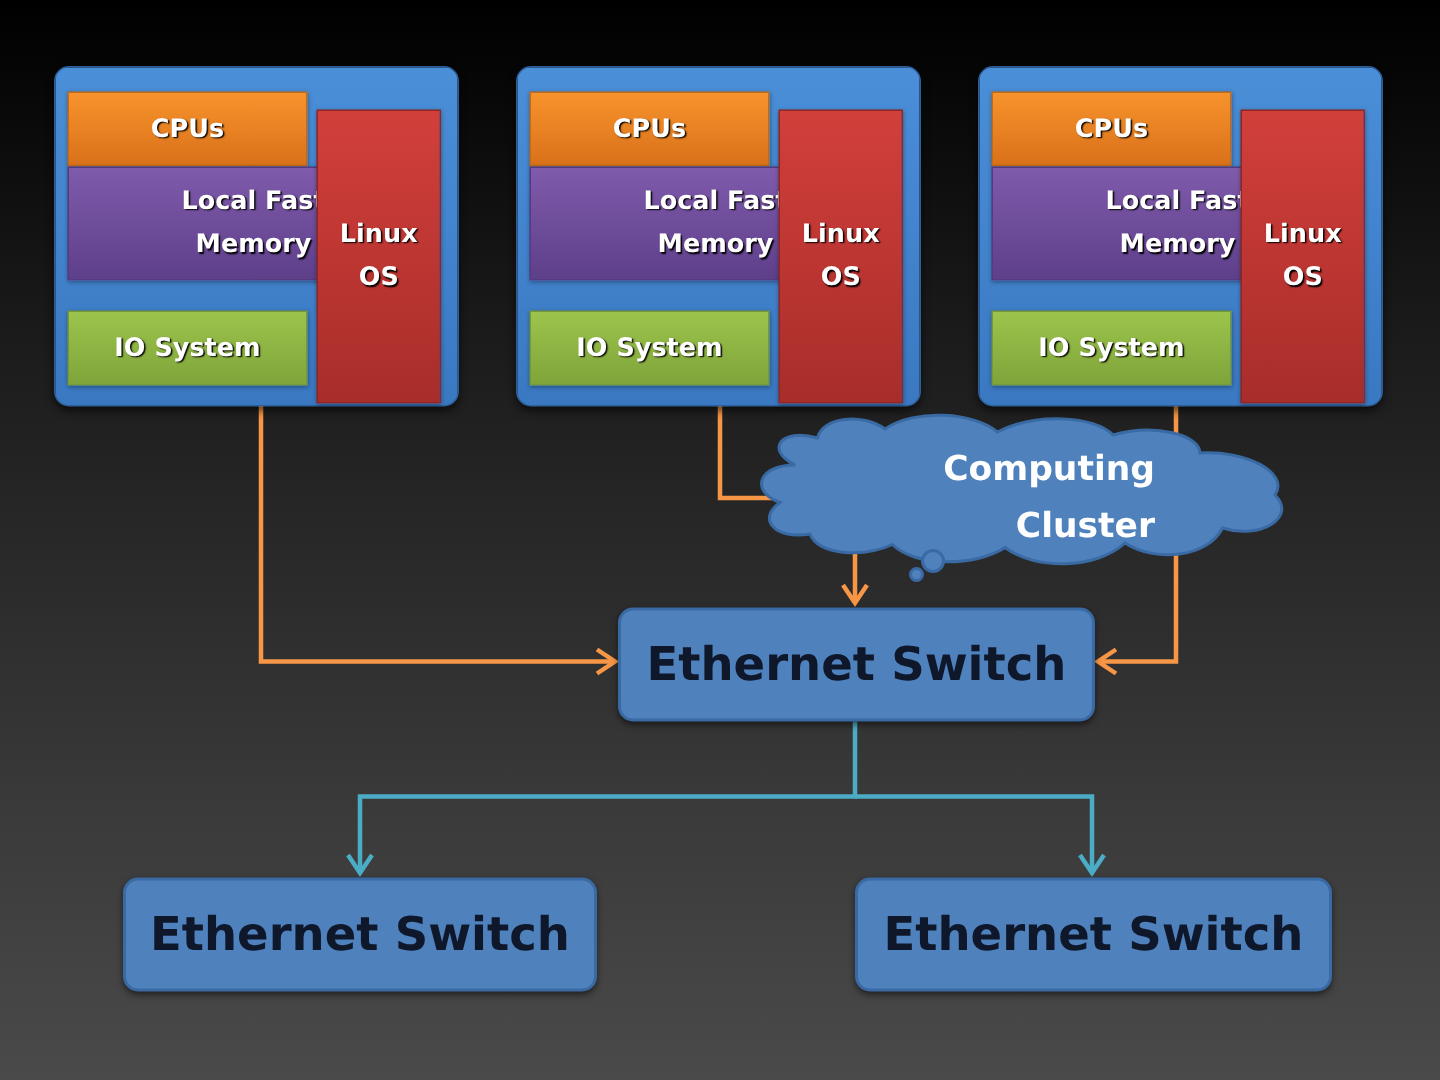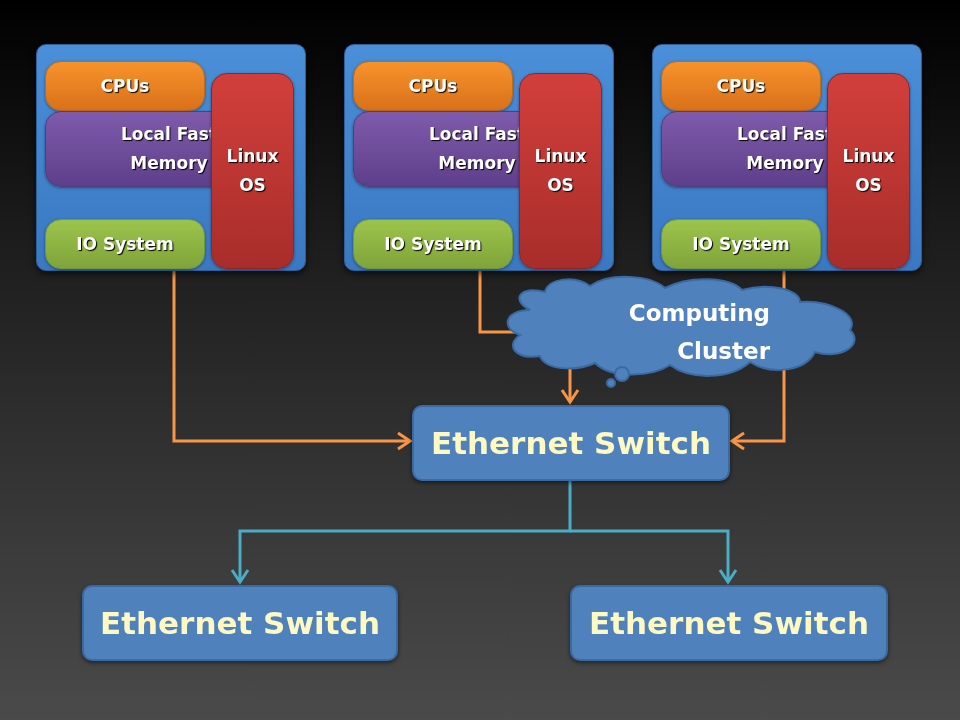--- a/index.html
+++ b/index.html
@@ -2,30 +2,30 @@
 <html><head>
 <meta charset="utf-8">
 <style>
   html,body{margin:0;padding:0;}
   body{width:960px;height:720px;position:relative;overflow:hidden;
     background:linear-gradient(#000 0%,#1a1a1a 30%,#3a3a3a 75%,#4a4a4a 100%);
     font-family:"DejaVu Sans",sans-serif;}
   .node{position:absolute;width:268px;height:225px;top:44px;border-radius:10px;
     background:linear-gradient(#4a8fd8,#3a78c2);border:1px solid #2d5f9a;
     box-shadow:0 3px 6px rgba(0,0,0,.6);}
-  .part{position:absolute;border-radius:16px;color:#fff;font-weight:bold;
+  .part{position:absolute;border-radius:0;color:#fff;font-weight:bold;
     display:flex;align-items:center;justify-content:center;text-align:center;
     font-size:17px;line-height:29px;text-shadow:1px 1px 1px #000;
     box-shadow:0 1px 3px rgba(0,0,0,.4);}
   .cpu{left:8px;top:16px;width:158px;height:48px;background:linear-gradient(#f7932c,#d9711a);border:1px solid #c06a1a;}
   .mem{left:8px;top:66px;width:158px;height:74px;background:linear-gradient(#7f5bab,#5e3f8a);border:1px solid #553a80;padding-left:44px;}
-  .io{left:8px;top:174px;width:158px;height:48px;background:linear-gradient(#9cc44c,#7fa43a);border:1px solid #74983a;text-align:center;}
+  .io{left:8px;top:162px;width:158px;height:48px;background:linear-gradient(#9cc44c,#7fa43a);border:1px solid #74983a;text-align:center;}
   .os{left:174px;top:28px;width:81px;height:194px;background:linear-gradient(#d23f3b,#a82d2a);border:1px solid #8f2624;}
   .switch{position:absolute;border-radius:10px;background:#4f81bd;border:2px solid #3a6aa3;
-    color:#fef9c3;font-weight:bold;font-size:31px;display:flex;align-items:center;justify-content:center;
+    color:#0f172a;font-weight:bold;font-size:31px;display:flex;align-items:center;justify-content:center;
     box-shadow:0 2px 4px rgba(0,0,0,.5);}
   svg.lines{position:absolute;left:0;top:0;}
   .cloud-text{position:absolute;left:570px;top:294px;width:200px;text-align:right;color:#fff;
     font-weight:bold;font-size:23px;line-height:38px;}
 </style>
 </head>
 <body>
 
 <svg class="lines" width="960" height="720">
   <g fill="none" stroke="#f79646" stroke-width="3" stroke-linejoin="miter">

